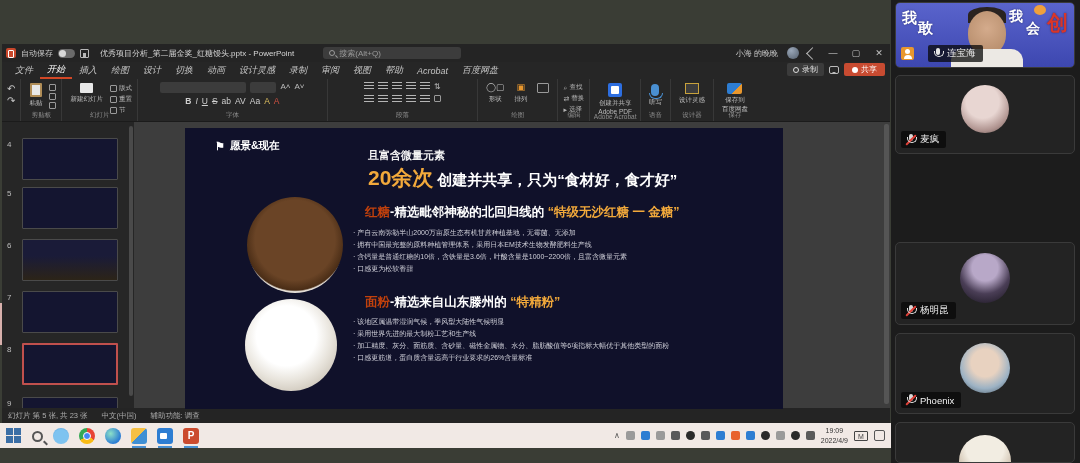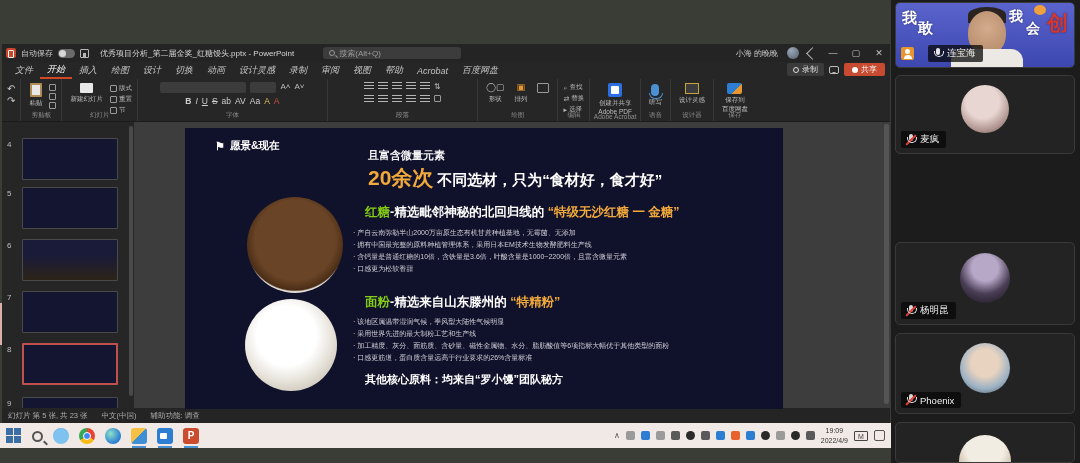--- a/index.html
+++ b/index.html
@@ -83,21 +83,21 @@
   .canvas-scroll { position:absolute; right:1px; top:2px; width:5px; height:280px; background:#555; border-radius:2px; }
 
   
   .slide { position:absolute; left:51px; top:6px; width:598px; height:281px; background:#10112a; color:#eee; overflow:hidden; }
   .s-logo { position:absolute; left:30px; top:11px; display:flex; gap:5px; align-items:center; font-size:10.5px; font-weight:bold; color:#fff; }
   .flag { color:#fff; font-size:11px; }
   .s-kicker { position:absolute; left:183px; top:20px; font-size:11px; color:#f2f2f2; font-weight:bold; }
   .s-headline { position:absolute; left:183px; top:36px; font-size:15px; font-weight:bold; color:#fff; }
   .s-headline .em { font-size:21px; color:#f2a93b; margin-right:4px; }
   .sec-h { position:absolute; left:180px; font-size:12.5px; font-weight:bold; color:#fff; }
-  .sec-h .lab { color:#84cc16; }
+  .sec-h .lab { color:#c2410c; }
   .sec-h .hl { color:#f2a93b; }
   .bullets { position:absolute; left:168px; font-size:7px; color:#cfcfd8; line-height:12px; }
   .bullets div::before { content:"· "; color:#cfcfd8; }
   .s-footer { position:absolute; left:180px; top:244px; font-size:11px; font-weight:bold; color:#fff; }
   .bowl { position:absolute; border-radius:50%; }
   .bowl-sugar { left:62px; top:69px; width:96px; height:96px;
     background:radial-gradient(circle at 50% 45%, #6a4426 0 56%, #4a2d16 70%, #e4ded6 72%, #b8b0a4 100%); }
   .bowl-flour { left:60px; top:171px; width:92px; height:92px;
     background:radial-gradient(circle at 45% 40%, #ffffff 0 40%, #e8e4dc 60%, #cfc8bc 78%, #9d968a 100%); }
 
@@ -392,21 +392,21 @@
 
         <div class="canvas">
 
           <div class="slide">
             <div class="s-logo">
               <span class="flag">⚑</span>
               <span>愿景&amp;现在</span>
             </div>
             <div class="s-kicker">且富含微量元素</div>
             <div class="s-headline">
-              <span class="em">20余次</span><span>不同选材，只为“食材好，食才好”</span>
+              <span class="em">20余次</span><span>创建并共享，只为“食材好，食才好”</span>
             </div>
 
             <div class="bowl bowl-sugar"></div>
             <div class="bowl bowl-flour"></div>
 
             <div class="sec-h" style="top:76px;">
               <span class="lab">红糖</span><span>-精选毗邻神秘的北回归线的</span>
               <span class="hl">“特级无沙红糖 一 金糖”</span>
             </div>
             <div class="bullets" style="top:99px;">
@@ -420,21 +420,20 @@
               <span class="lab">面粉</span><span>-精选来自山东滕州的</span>
               <span class="hl">“特精粉”</span>
             </div>
             <div class="bullets" style="top:188px;">
               <div>该地区属温带湿润气候，季风型大陆性气候明显</div>
               <div>采用世界先进的最大制粉工艺和生产线</div>
               <div>加工精度、灰分、面筋质、含砂量、磁性金属物、水分、脂肪酸值等6项指标大幅优于其他类型的面粉</div>
               <div>口感更筋道，蛋白质含量远高于行业要求的26%含量标准</div>
             </div>
 
-            <div class="s-footer">其他核心原料：均来自“罗小馒”团队秘方</div>
           </div>
           <div class="canvas-scroll"></div>
         </div>
       </div>
 
       <div class="status">
         <span>幻灯片 第 5 张, 共 23 张</span>
         <span>中文(中国)</span>
         <span>辅助功能: 调查</span>
         <div class="st-right">

